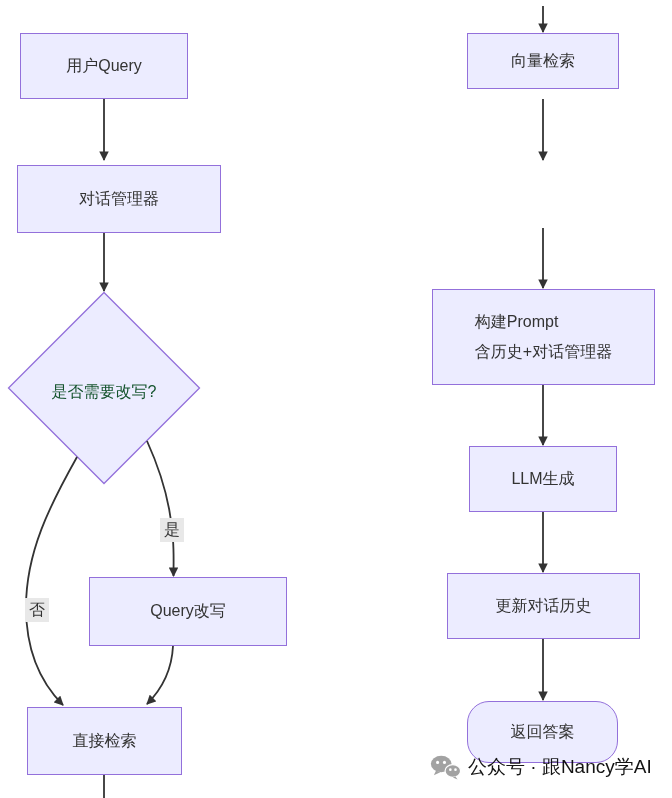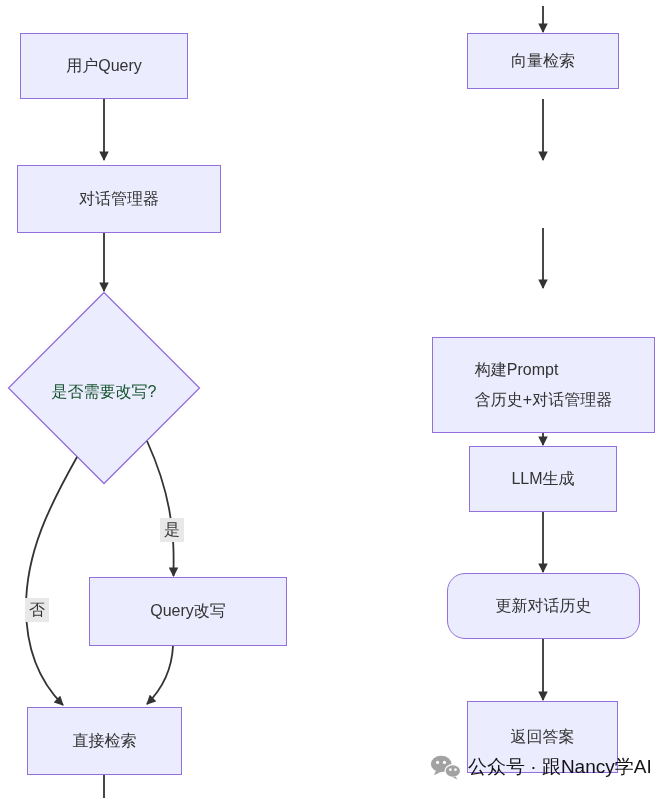--- a/index.html
+++ b/index.html
@@ -55,24 +55,24 @@
     padding: 1px 4px;
     z-index: 3;
   }
   
   #n-user-query       { left: 20px;  top: 33px;  width: 168px; height: 66px; }
   #n-dialog-manager   { left: 17px;  top: 165px; width: 204px; height: 68px; }
   #n-query-rewrite    { left: 89px;  top: 577px; width: 198px; height: 69px; }
   #n-direct-retrieval { left: 27px;  top: 707px; width: 155px; height: 68px; }
   #n-vector-retrieval { left: 467px; top: 33px;  width: 152px; height: 56px; }
   #n-rerank           { left: 476px; top: 161px; width: 134px; height: 67px; }
-  #n-build-prompt     { left: 432px; top: 289px; width: 223px; height: 96px; margin-top: 48px; }
+  #n-build-prompt     { left: 432px; top: 289px; width: 223px; height: 96px; }
   #n-llm-generate     { left: 469px; top: 446px; width: 148px; height: 66px; }
-  #n-update-history   { left: 447px; top: 573px; width: 193px; height: 66px; border-radius: 18px; }
-  #n-return-answer    { left: 467px; top: 701px; width: 151px; height: 72px; }
+  #n-update-history   { left: 447px; top: 573px; width: 193px; height: 66px; }
+  #n-return-answer    { left: 467px; top: 701px; width: 151px; height: 62px; border-radius: 22px; }
   #lbl-yes { left: 160px; top: 518px; }
   #lbl-no  { left: 25px;  top: 598px; }
   .watermark {
     position: absolute;
     left: 430px; top: 754px;
     display: flex;
     align-items: center;
     gap: 7px;
     z-index: 4;
     color: #000000;

